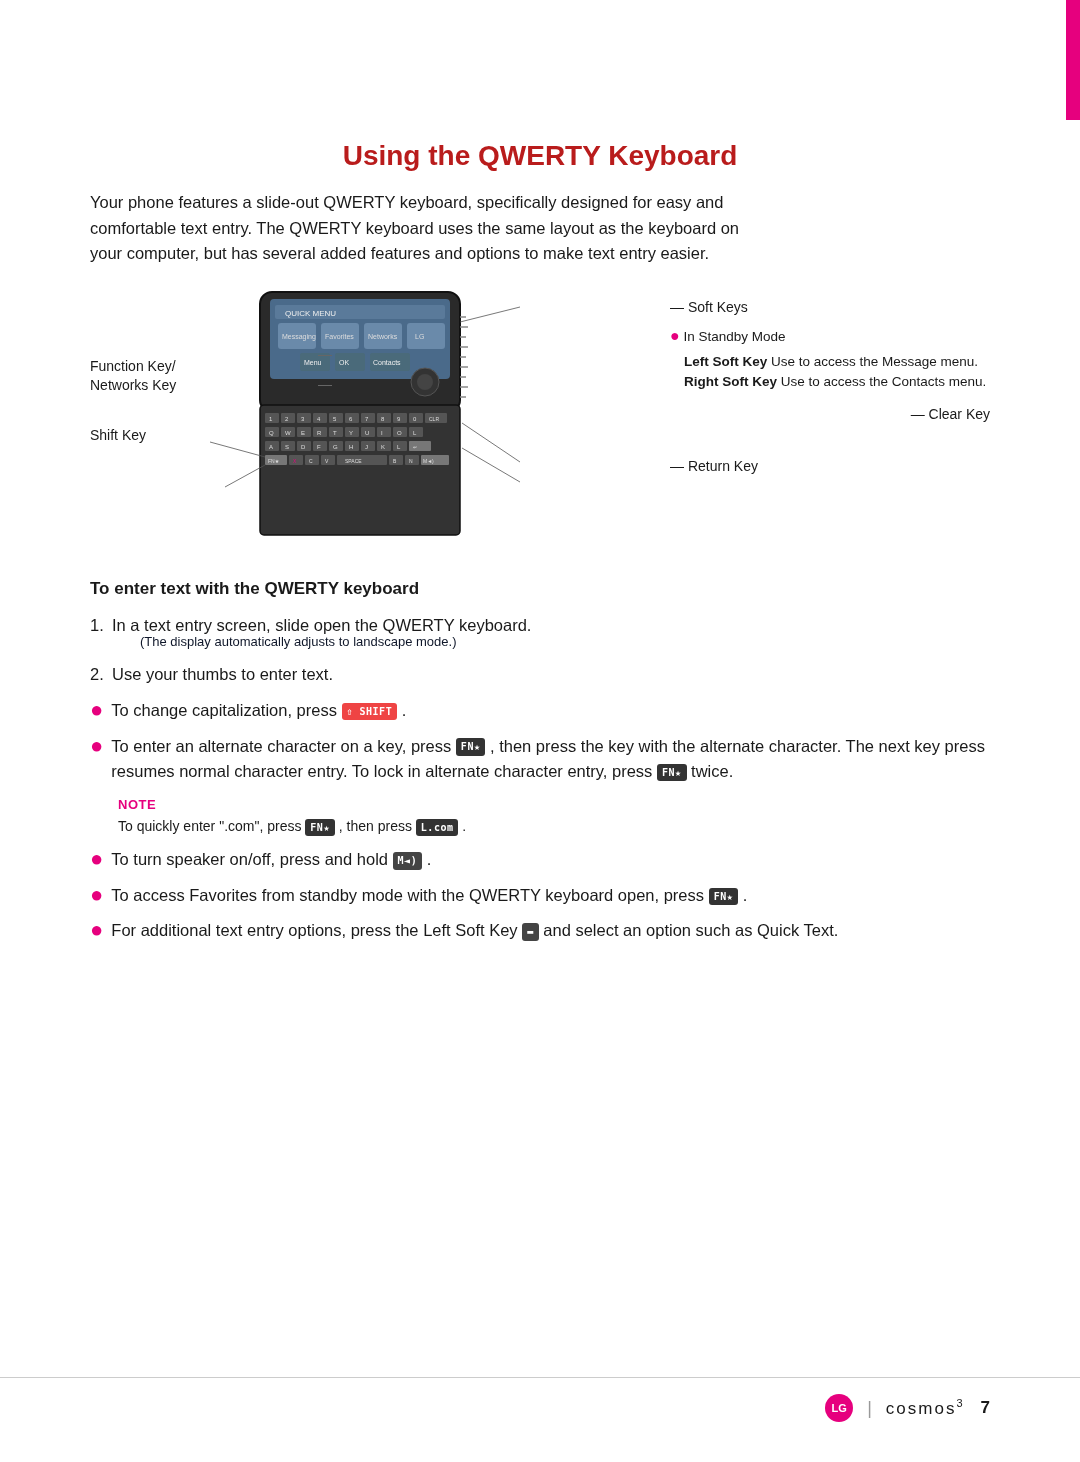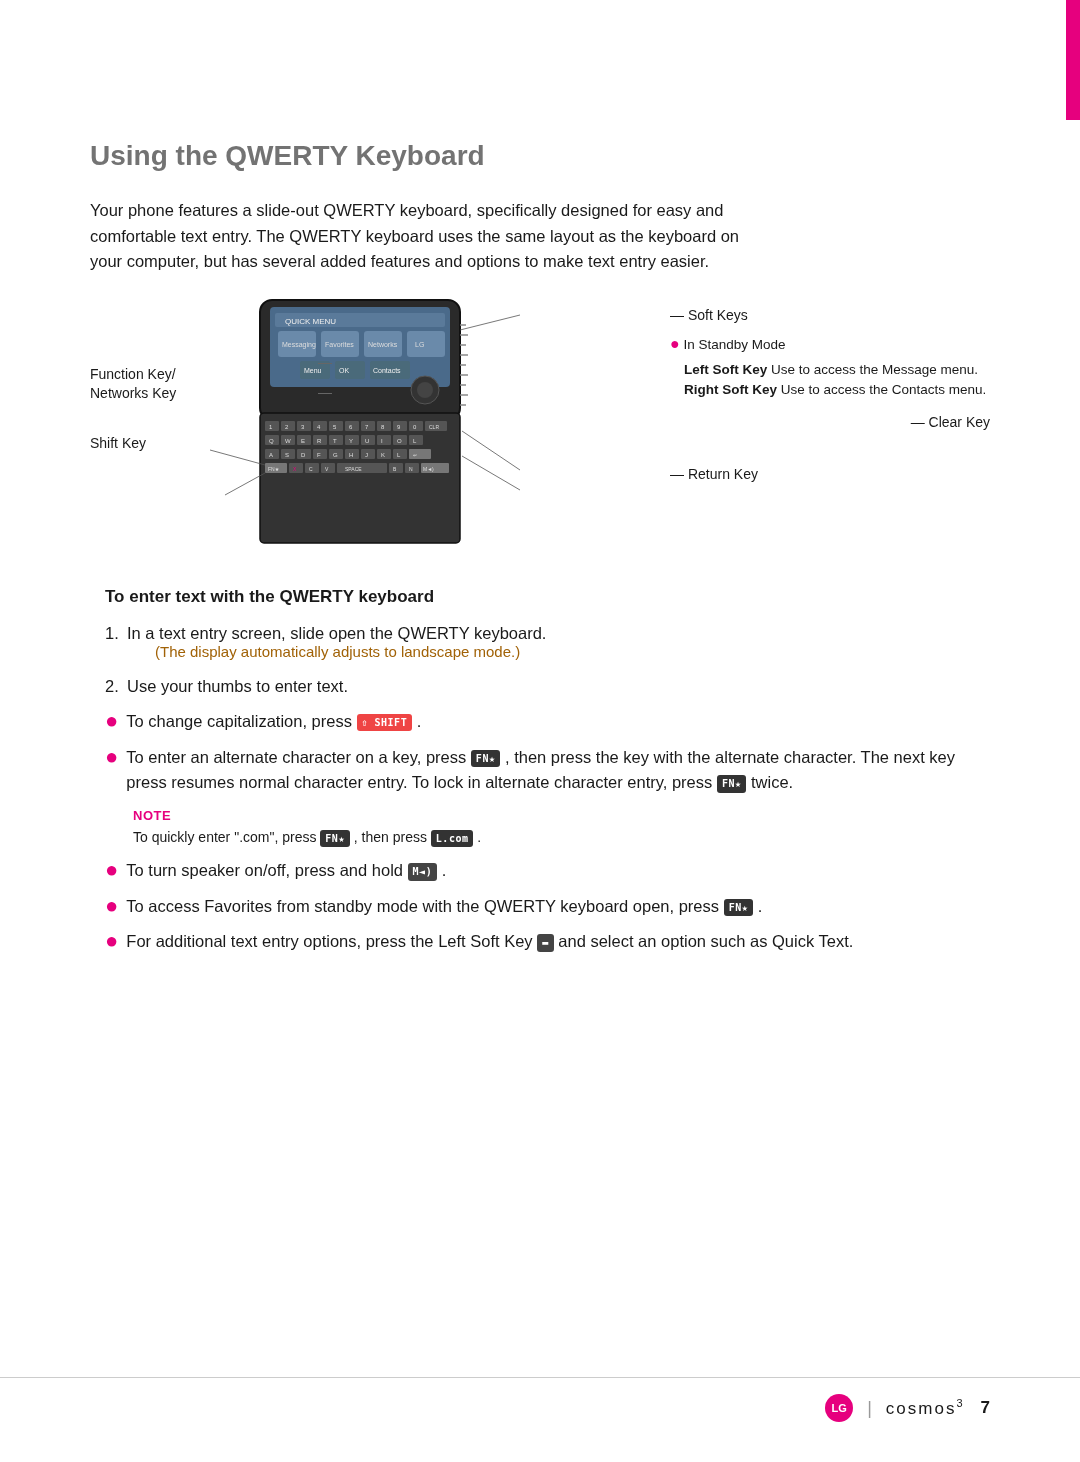--- a/index.html
+++ b/index.html
@@ -26,26 +26,27 @@
       position: absolute;
       top: 0;
       right: 0;
       width: 14px;
       height: 120px;
       background: #e6007e;
     }
 
     
     .section-title {
-      color: #737373;
+      color: #b91c1c;
       font-size: 28px;
       font-weight: bold;
       margin-top: 80px;
-      margin-bottom: 26px;
+      margin-bottom: 18px;
       font-family: 'Arial', sans-serif;
+      text-align: center;
     }
 
     
     .intro-text {
       font-size: 16.5px;
       line-height: 1.55;
       color: #1a1a1a;
       margin-bottom: 20px;
       max-width: 680px;
     }
@@ -70,21 +71,20 @@
       padding-left: 20px;
       padding-top: 10px;
       font-size: 13.5px;
       line-height: 1.5;
       color: #1a1a1a;
     }
 
     
     .main-content {
       margin-top: 10px;
-      margin-left: 15px;
     }
 
     .subsection-title {
       font-size: 17px;
       font-weight: bold;
       color: #1a1a1a;
       margin-bottom: 14px;
     }
 
     .numbered-list {
@@ -102,22 +102,22 @@
       position: relative;
     }
 
     .numbered-list li .num {
       position: absolute;
       left: 0;
     }
 
     .sub-indent {
       padding-left: 28px;
-      font-size: 15px;
-      color: #a16207;
+      font-size: 13px;
+      color: #0f172a;
       margin-top: -6px;
       margin-bottom: 8px;
     }
 
     .bullet-list {
       list-style: none;
       padding: 0;
       margin-bottom: 8px;
     }
 

